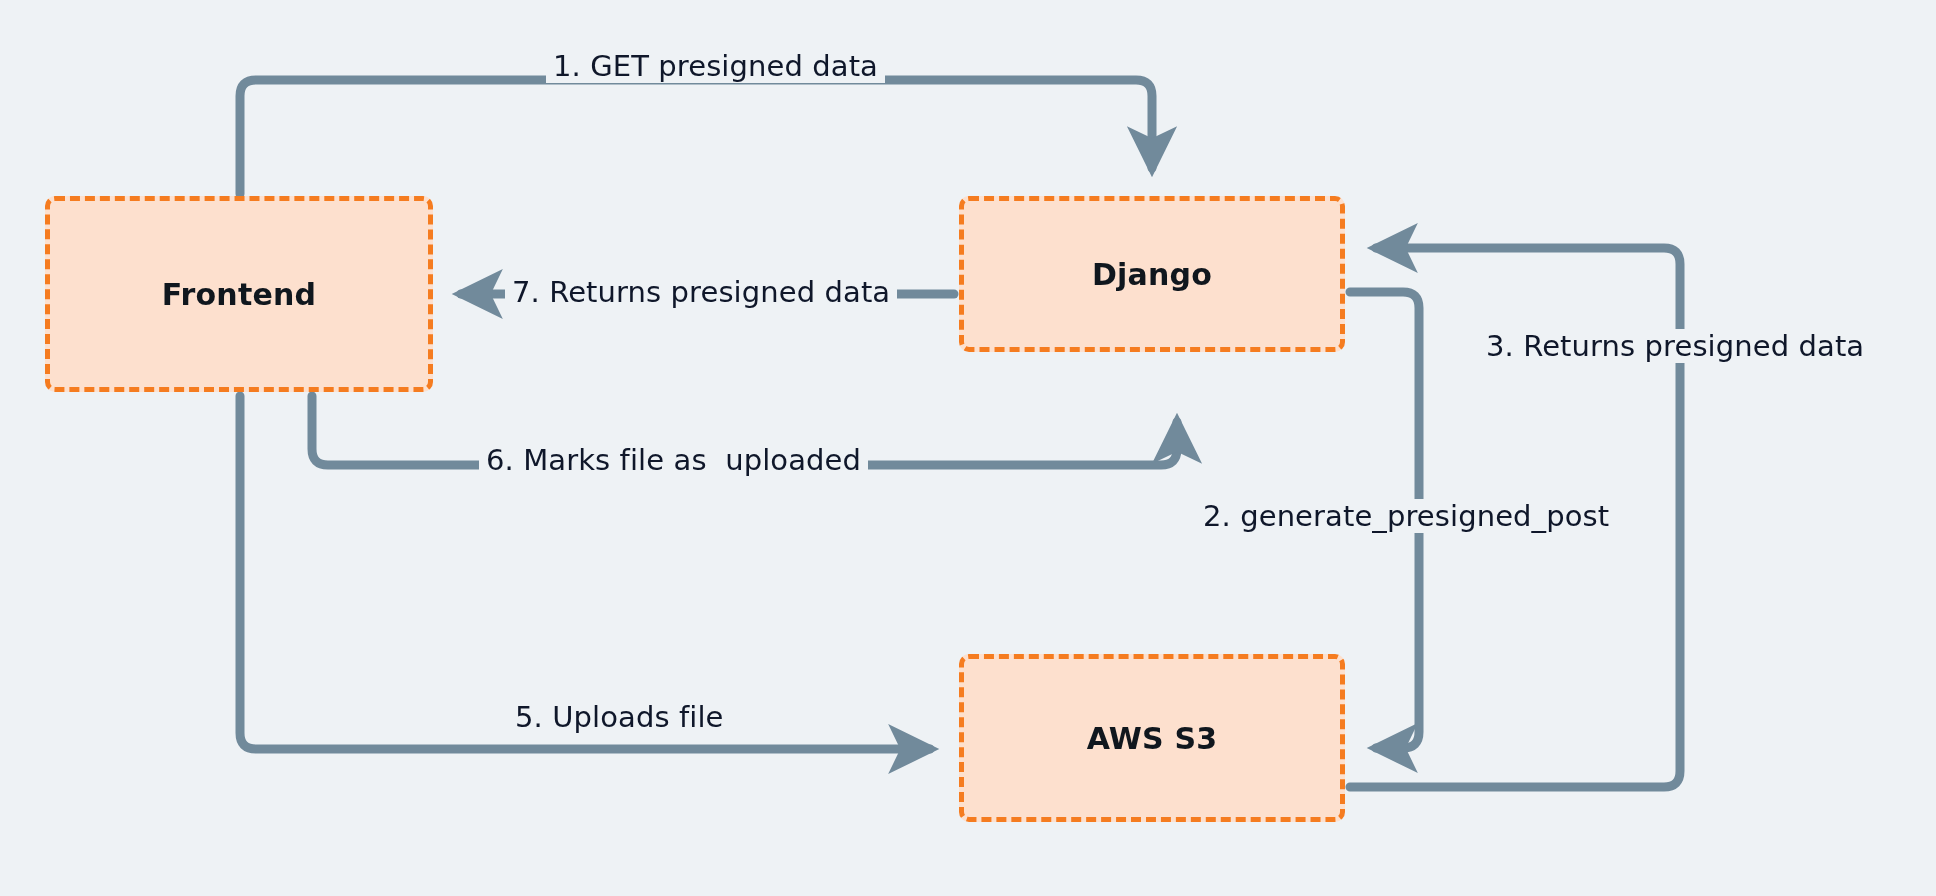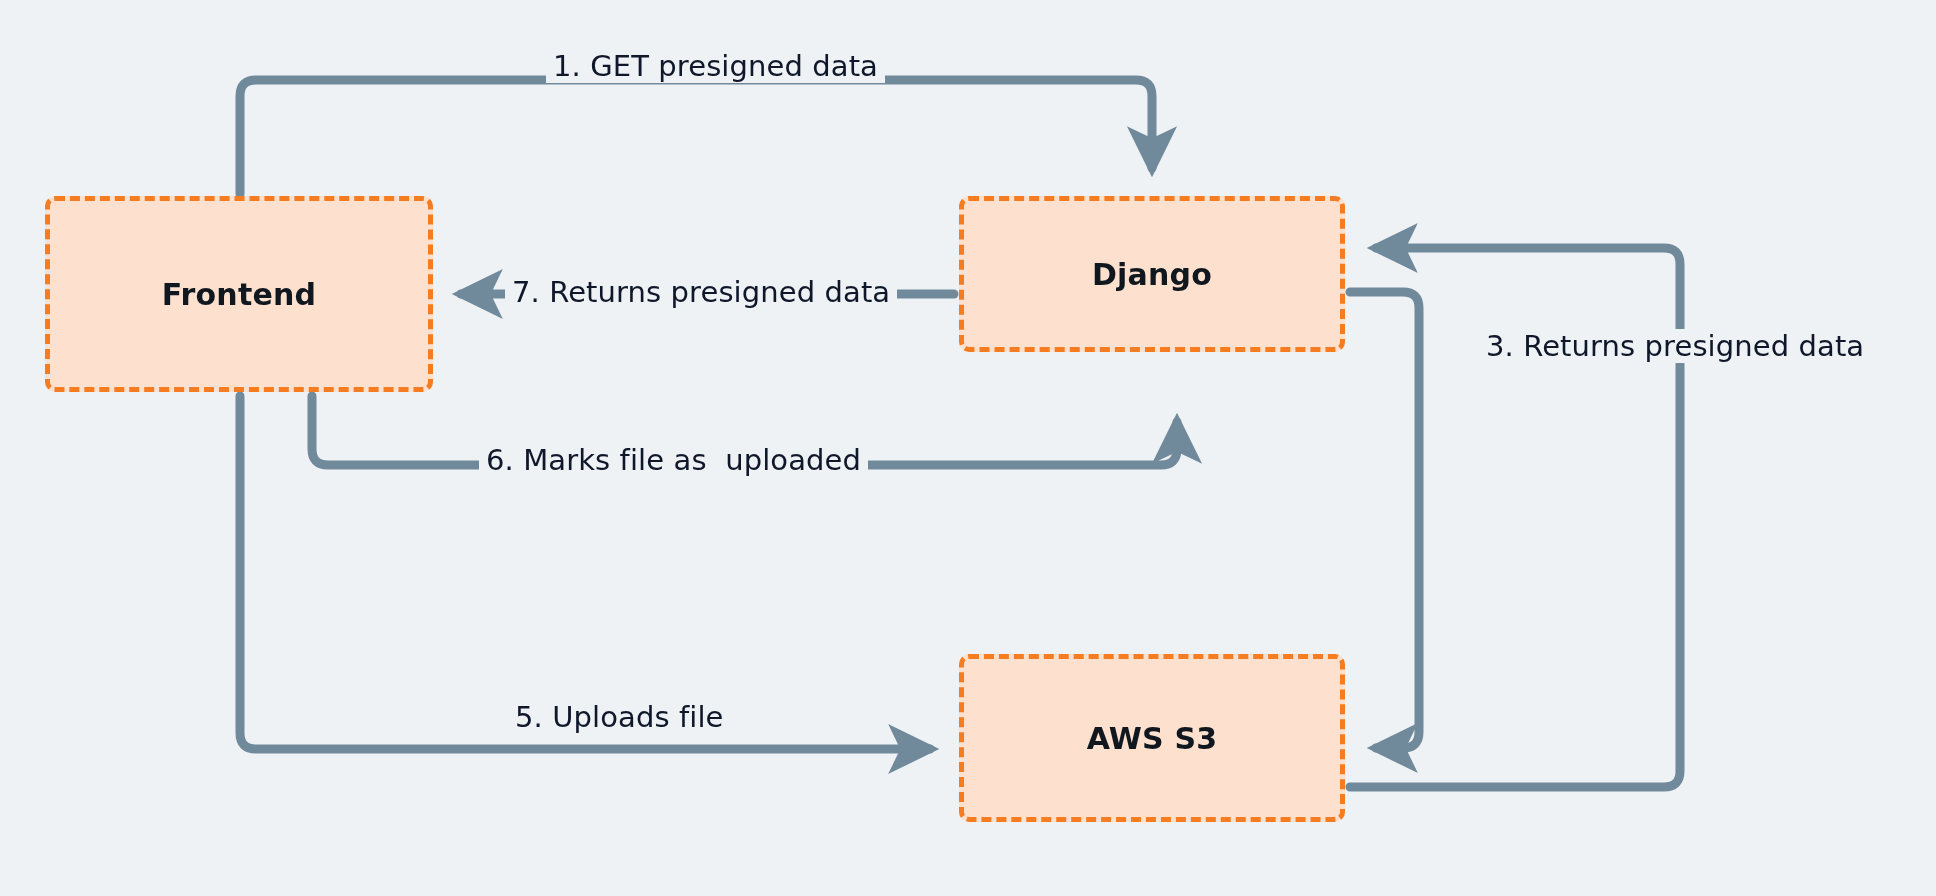--- a/index.html
+++ b/index.html
@@ -102,20 +102,21 @@
   <div class="node-box" id="node-django">
     <span class="node-label">Django</span>
   </div>
 
   <div class="node-box" id="node-s3">
     <span class="node-label">AWS S3</span>
   </div>
 
   <div class="edge-label" id="label-step1">1. GET presigned data</div>
 
+  <div class="edge-label" id="label-step2">2. generate_presigned_post</div>
 
   <div class="edge-label" id="label-step3">3. Returns presigned data</div>
 
   <div class="edge-label" id="label-step4">7. Returns presigned data</div>
 
   <div class="edge-label" id="label-step5">5. Uploads file</div>
 
   <div class="edge-label" id="label-step6">6. Marks file as  uploaded</div>
 
 </div>

